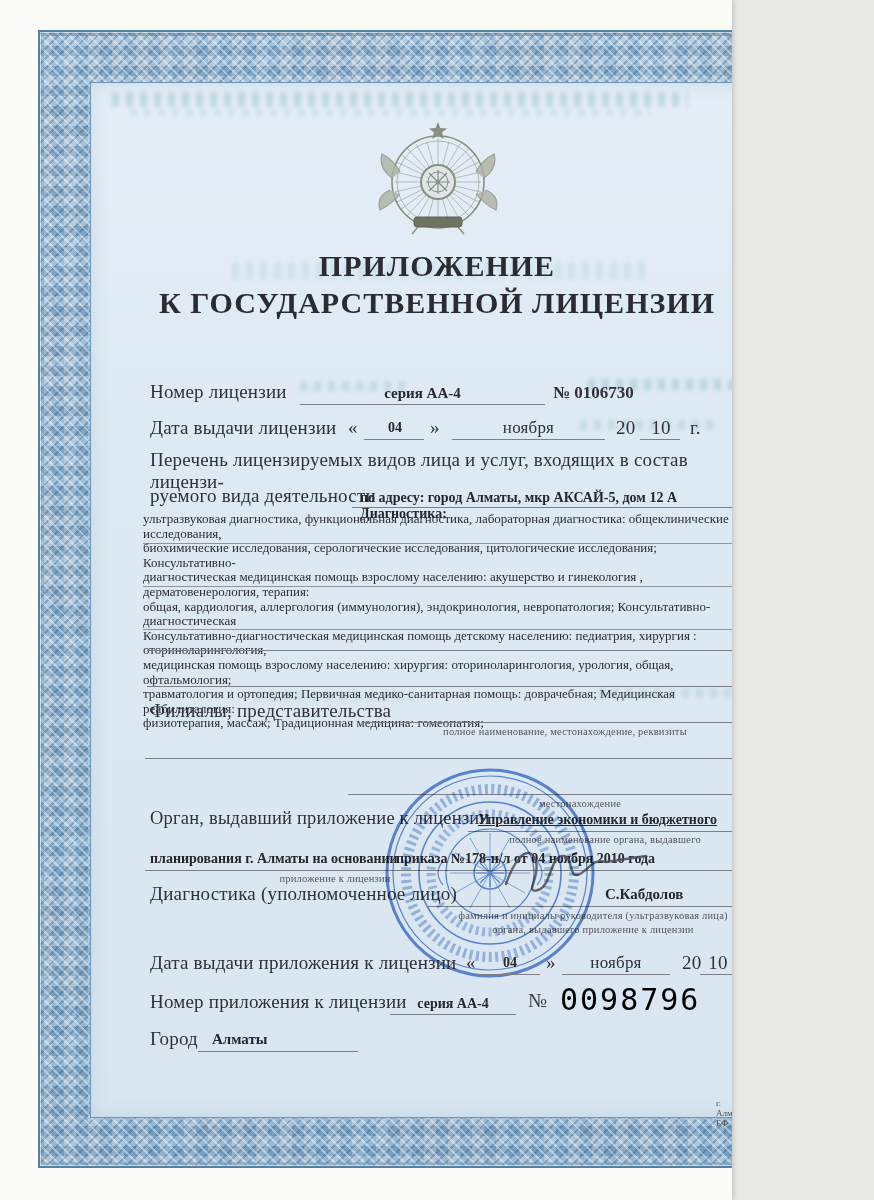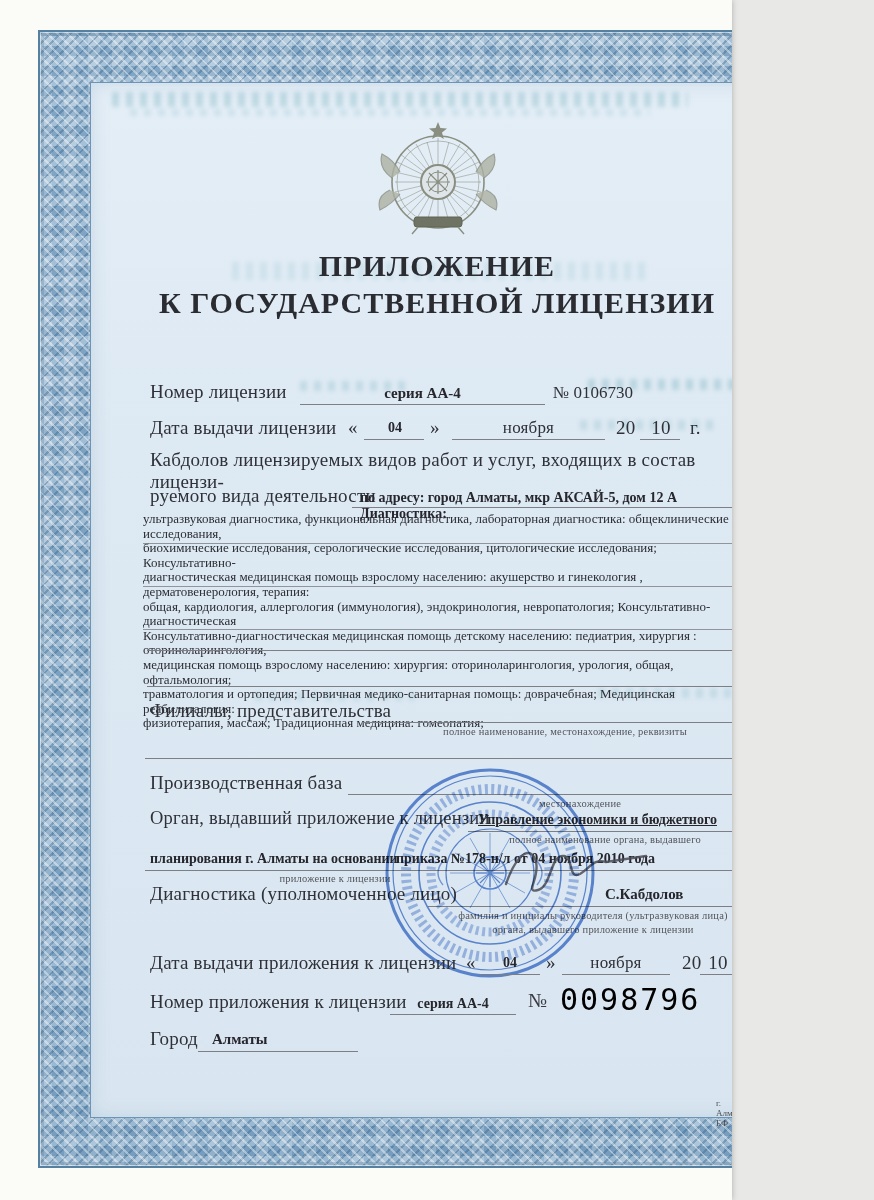--- a/index.html
+++ b/index.html
@@ -70,35 +70,35 @@
   </svg>
 
   <div class="title">
     <div>ПРИЛОЖЕНИЕ</div>
     <div>К ГОСУДАРСТВЕННОЙ ЛИЦЕНЗИИ</div>
   </div>
 
   <span class="abs lbl" style="left:150px;top:381px;">Номер лицензии</span>
   <span class="abs fillb" style="left:300px;top:385px;width:245px;text-align:center;font-size:15px;">серия АА-4</span>
   <div class="rule" style="left:300px;top:404px;width:245px;"></div>
-  <span class="abs" style="left:553px;top:383px;font-size:17px;font-weight:400;">№ 0106730</span>
+  <span class="abs" style="left:553px;top:383px;font-size:17px;font-weight:700;">№ 0106730</span>
 
   <span class="abs lbl" style="left:150px;top:417px;">Дата выдачи лицензии</span>
   <span class="abs lbl" style="left:348px;top:417px;">«</span>
   <span class="abs fillb" style="left:366px;top:420px;width:58px;text-align:center;">04</span>
   <div class="rule" style="left:364px;top:439px;width:60px;"></div>
   <span class="abs lbl" style="left:430px;top:417px;">»</span>
   <span class="abs lbl" style="left:452px;top:418px;width:153px;text-align:center;font-size:17px;">ноября</span>
   <div class="rule" style="left:452px;top:439px;width:153px;"></div>
   <span class="abs lbl" style="left:616px;top:417px;">20</span>
   <span class="abs lbl" style="left:644px;top:417px;width:34px;text-align:center;">10</span>
   <div class="rule" style="left:640px;top:439px;width:40px;"></div>
   <span class="abs lbl" style="left:690px;top:417px;">г.</span>
 
-  <span class="abs lbl" style="left:150px;top:449px;width:596px;">Кабдолов  лицензируемых  видов  работ и услуг, входящих в состав лицензи-</span>
+  <span class="abs lbl" style="left:150px;top:449px;width:596px;">Перечень  лицензируемых  видов  лица и услуг, входящих в состав лицензи-</span>
   <span class="abs lbl" style="left:150px;top:485px;">руемого вида деятельности</span>
   <span class="abs fillb" style="left:360px;top:490px;">по адресу: город Алматы, мкр АКСАЙ-5,  дом 12 А   Диагностика:</span>
   <div class="rule" style="left:352px;top:507px;width:394px;"></div>
 
   <div class="abs svc" style="left:143px;top:512px;width:604px;">
     <div>ультразвуковая диагностика, функциональная диагностика, лабораторная диагностика: общеклинические исследования,</div>
     <div>биохимические исследования, серологические исследования, цитологические исследования; Консультативно-</div>
     <div>диагностическая медицинская помощь взрослому населению: акушерство и гинекология , дерматовенерология, терапия:</div>
     <div>общая, кардиология, аллергология (иммунология), эндокринология, невропатология; Консультативно-диагностическая</div>
     <div>Консультативно-диагностическая медицинская помощь детскому населению: педиатрия, хирургия : оториноларингология,</div>
@@ -111,21 +111,20 @@
   <div class="rule" style="left:143px;top:629px;width:603px;opacity:.8;"></div>
 
   <div class="rule" style="left:147px;top:650px;width:598px;"></div>
   <div class="rule" style="left:147px;top:686px;width:598px;"></div>
 
   <span class="abs lbl" style="left:150px;top:700px;">Филиалы, представительства</span>
   <div class="rule" style="left:362px;top:722px;width:383px;"></div>
   <span class="abs cap" style="left:400px;top:726px;width:330px;text-align:center;">полное наименование, местонахождение, реквизиты</span>
   <div class="rule" style="left:145px;top:758px;width:600px;"></div>
 
-  <span class="abs lbl" style="left:150px;top:772px;">Производственная база</span>
   <div class="rule" style="left:348px;top:794px;width:397px;"></div>
   <span class="abs cap" style="left:430px;top:798px;width:300px;text-align:center;">местонахождение</span>
 
   <span class="abs lbl" style="left:150px;top:808px;font-size:18.5px;">Орган, выдавший приложение к лицензии</span>
   <span class="abs fillb" style="left:478px;top:812px;text-decoration:underline;">Управление экономики и бюджетного</span>
   <div class="rule" style="left:468px;top:831px;width:278px;"></div>
   <span class="abs cap" style="left:480px;top:834px;width:250px;text-align:center;">полное наименование органа, выдавшего</span>
   <span class="abs fillb" style="left:150px;top:851px;">планирования г. Алматы на основании</span>
   <span class="abs fillb" style="left:396px;top:851px;">приказа №178-н/л от 04 ноября 2010 года</span>
   <div class="rule" style="left:145px;top:870px;width:601px;"></div>

